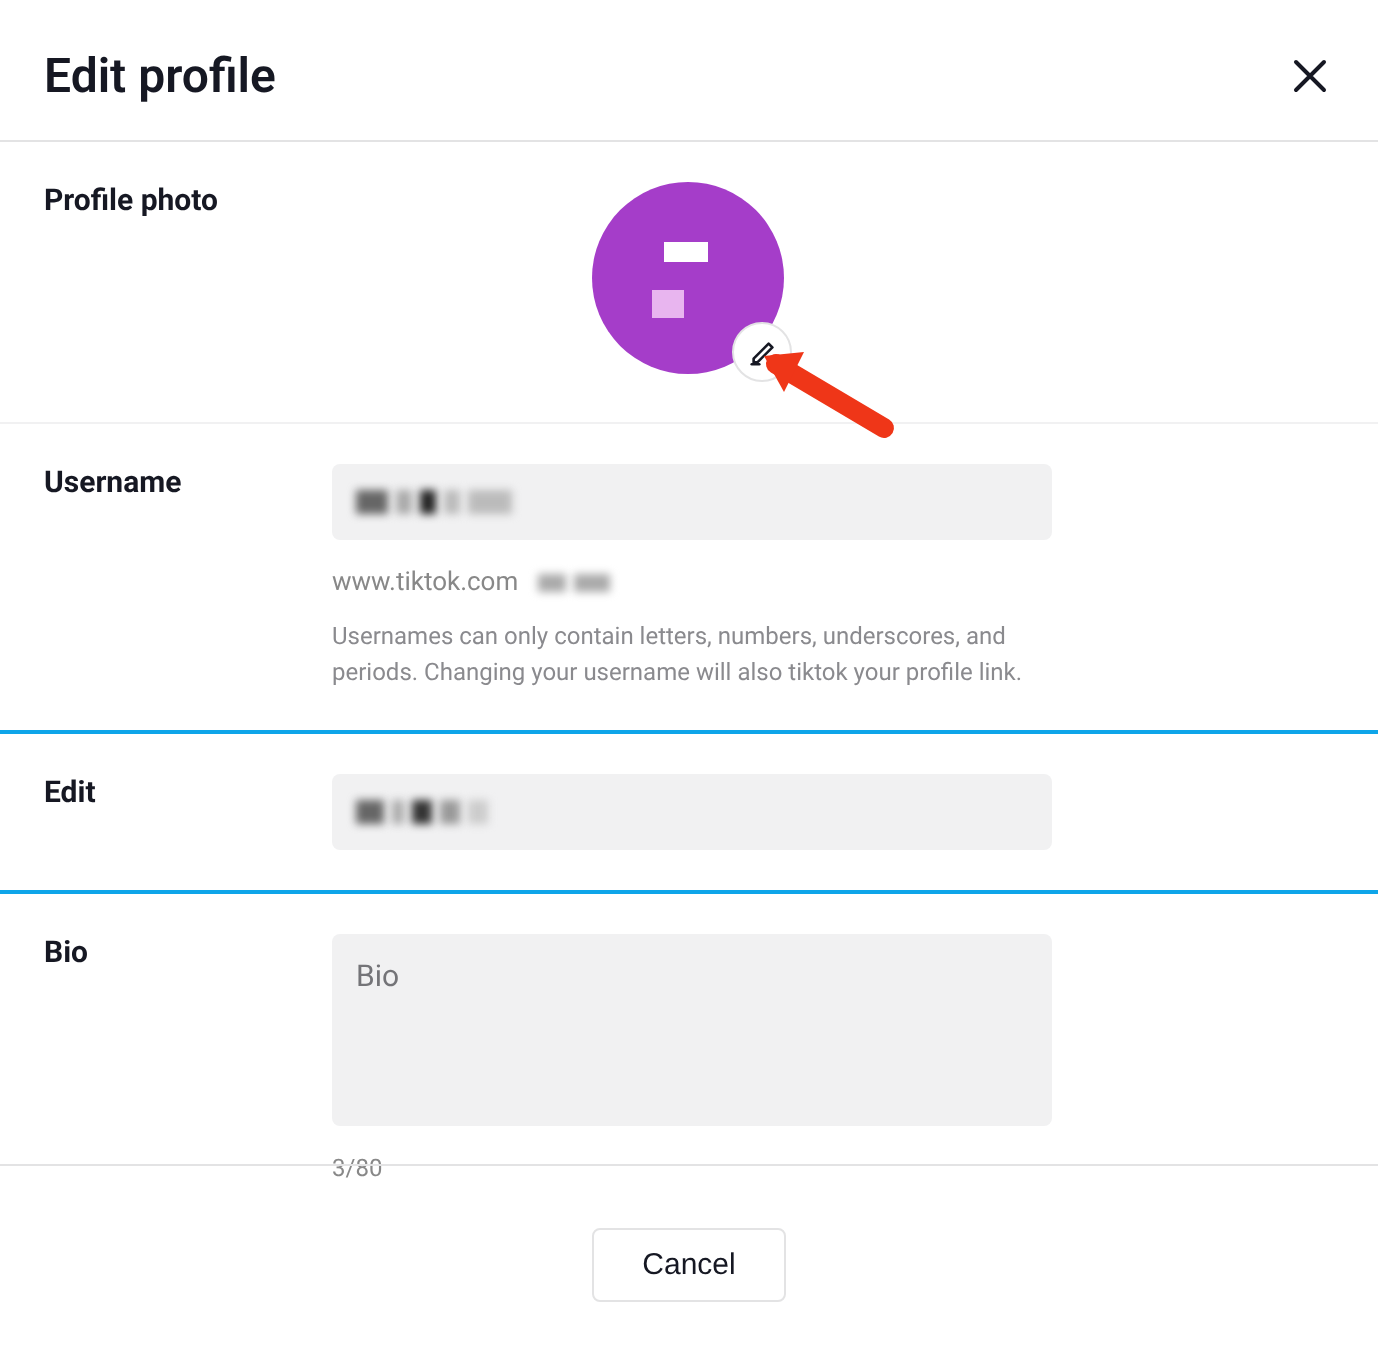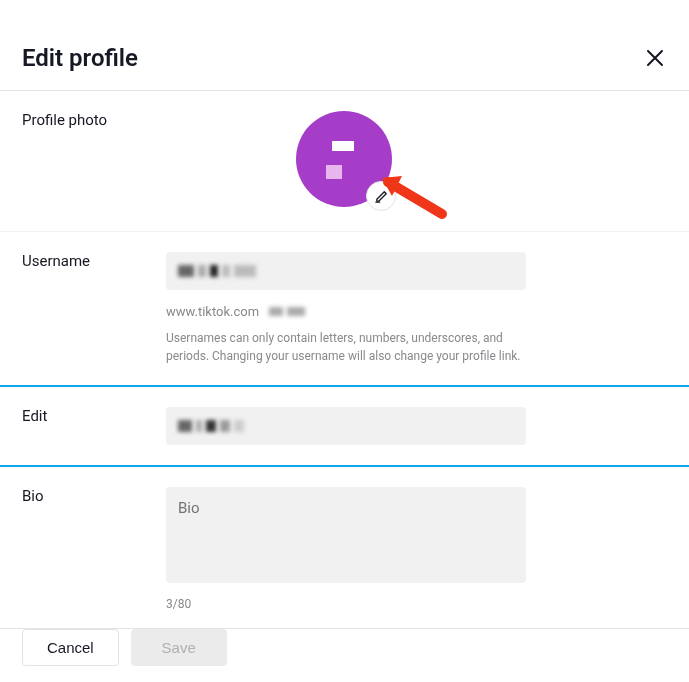--- a/index.html
+++ b/index.html
@@ -12,21 +12,20 @@
       background: #fff;
       width: 689px;
       height: 682px;
       position: relative;
     }
     .header {
       display: flex;
       justify-content: space-between;
       align-items: center;
       padding: 24px 22px 18px 22px;
-      margin-top: 20px;
     }
     .title {
       font-size: 24px;
       font-weight: 600;
       color: #161823;
     }
     .close-btn {
       cursor: pointer;
       width: 24px;
       height: 24px;
@@ -45,21 +44,21 @@
       padding: 20px 22px;
       border-bottom: 2px solid #0ea5e9;
     }
     .section:last-of-type {
       border-bottom: none;
     }
     .section-label {
       width: 144px;
       flex-shrink: 0;
       font-size: 15px;
-      font-weight: 400;
+      font-weight: 700;
       color: #161823;
     }
     .section-content {
       flex: 1;
       max-width: 360px;
     }
     .photo-section {
       display: flex;
       padding: 20px 22px 24px 22px;
       border-bottom: 1px solid #f1f1f2;
@@ -176,27 +175,27 @@
       height: 100%;
     }
     .blur-pat span {
       display: inline-block;
       height: 12px;
       background: #888;
       filter: blur(2px);
     }
     .footer {
       position: absolute;
-      bottom: 16px;
+      bottom: 0;
       left: 0;
       right: 0;
       border-top: 1px solid #e3e3e4;
-      padding: 0 22px;
-      display: flex;
-      justify-content: flex-start;
+      padding: 31px 22px;
+      display: flex;
+      justify-content: center;
       gap: 12px;
     }
     .btn {
       padding: 9px 24px;
       border-radius: 4px;
       font-size: 15px;
       font-weight: 500;
       cursor: pointer;
       min-width: 96px;
       text-align: center;
@@ -258,21 +257,21 @@
         <span style="width:22px;background:#bbb"></span>
       </div>
     </div>
     <div class="url-line">
       <span class="url-label">www.tiktok.com</span>
       <div class="blur-pat" style="height:10px">
         <span style="width:14px;height:9px;background:#aaa"></span>
         <span style="width:18px;height:9px;background:#aaa"></span>
       </div>
     </div>
-    <div class="helper-text">Usernames can only contain letters, numbers, underscores, and periods. Changing your username will also change your profile link.</div>
+    <div class="helper-text">Usernames can only contain letters, numbers, underscores, and periods. Changing your username will also tiktok your profile link.</div>
   </div>
 </div>
 
 <div class="section">
   <div class="section-label">Edit</div>
   <div class="section-content">
     <div class="input-field">
       <div class="blur-pat">
         <span style="width:14px;background:#666"></span>
         <span style="width:6px;background:#aaa"></span>
@@ -287,14 +286,13 @@
 <div class="section" style="border-bottom:none">
   <div class="section-label">Bio</div>
   <div class="section-content">
     <textarea class="textarea-field" placeholder="Bio" style=""></textarea>
     <div class="counter">3/80</div>
   </div>
 </div>
 
 <div class="footer">
   <button class="btn btn-cancel">Cancel</button>
-  <button class="btn btn-save">Save</button>
 </div>
 
 </body></html>

